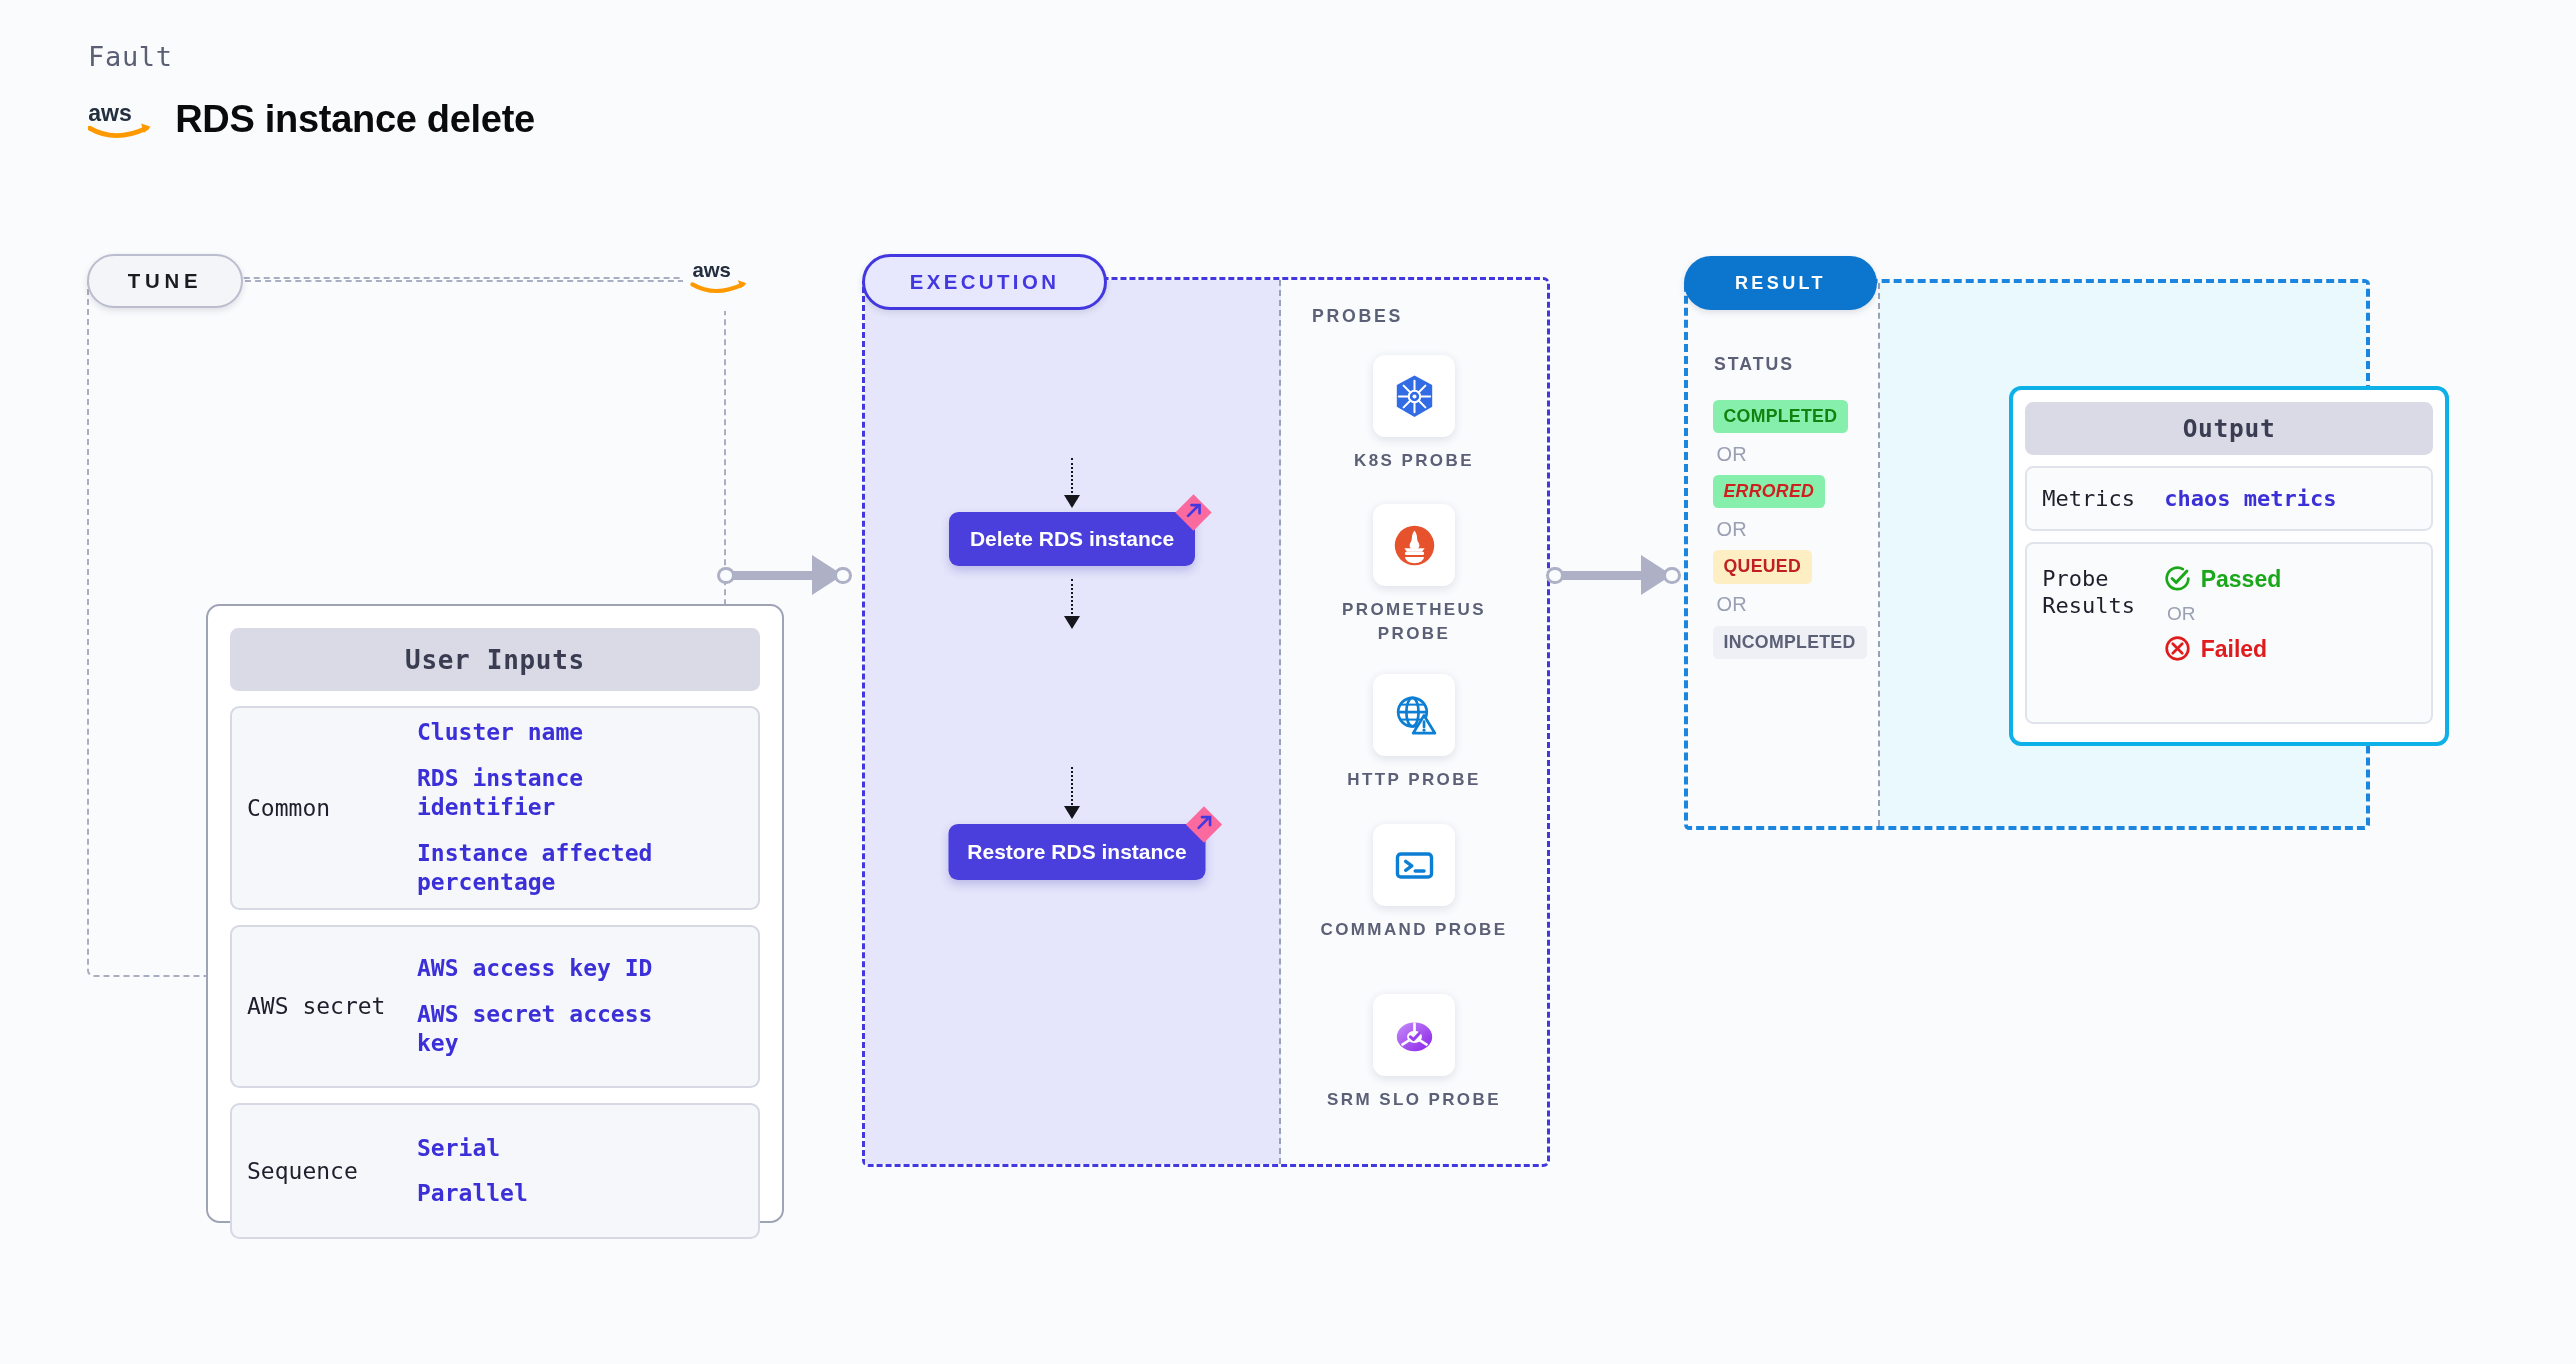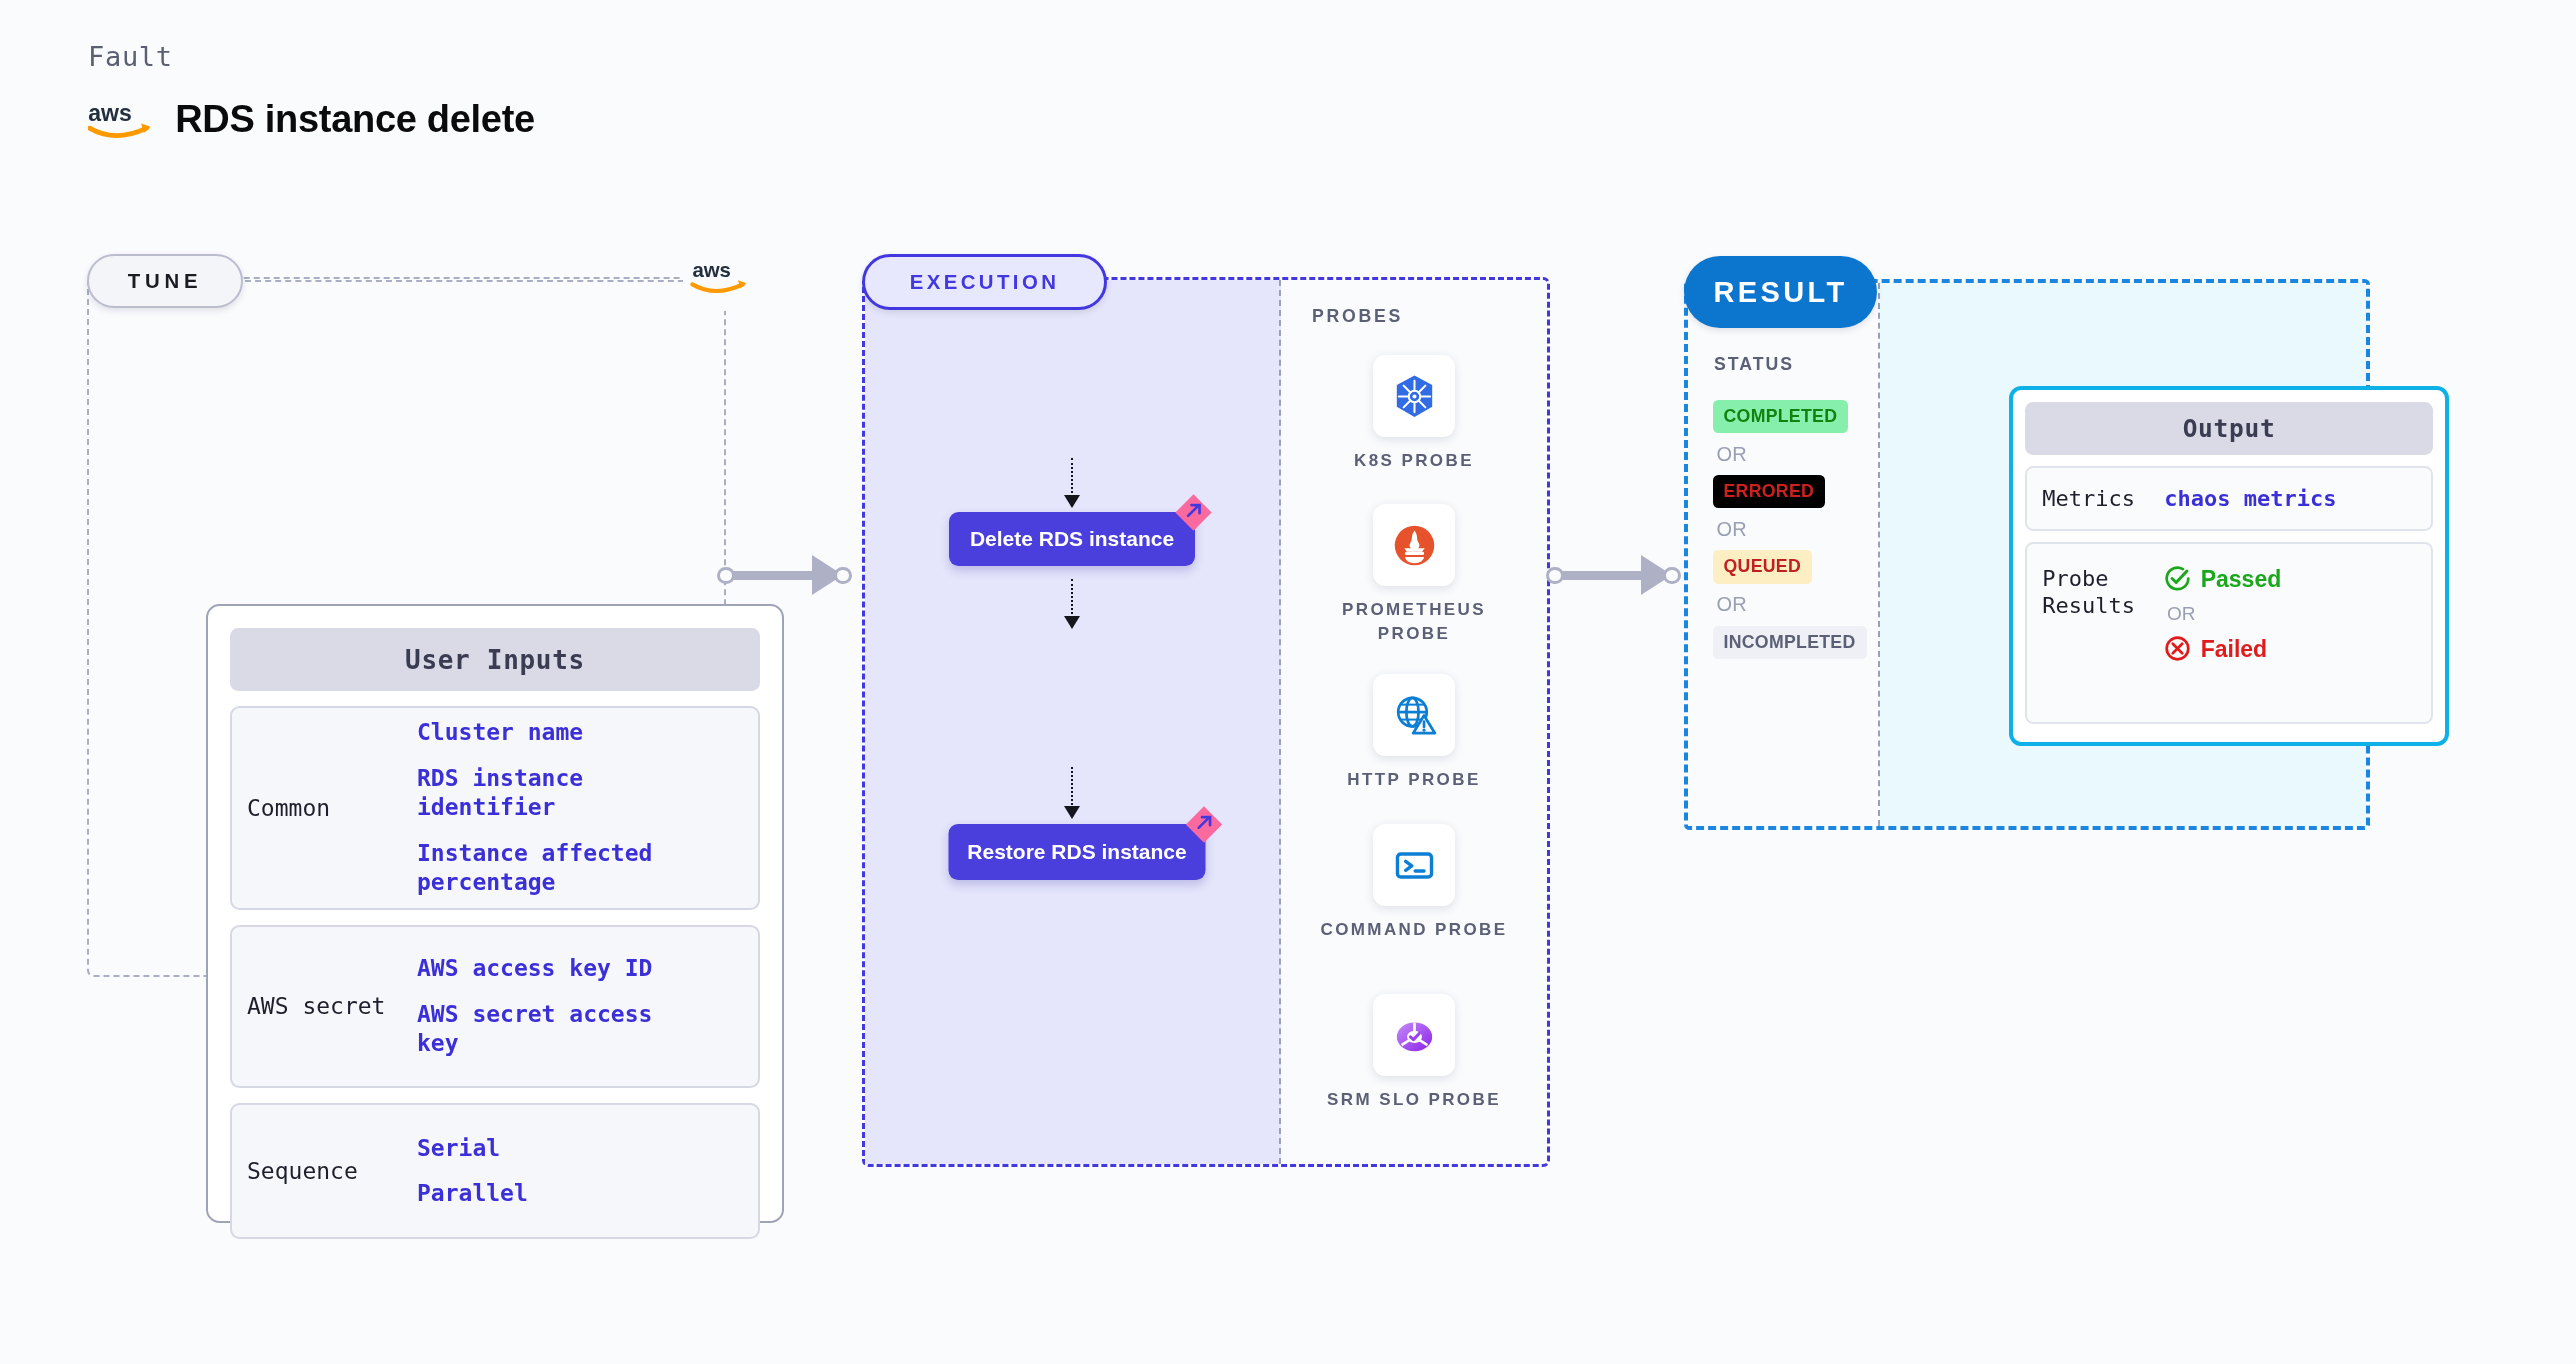--- a/index.html
+++ b/index.html
@@ -182,23 +182,23 @@
     display: flex;
   }
   #status-col {
     width: 192px; height: 100%;
     background: #fafbfd;
     border-right: 2px dashed #9aa0b8;
     position: relative;
   }
   #output-col { flex: 1; height: 100%; background: #eaf9fe; position: relative; }
   #result-pill {
-    left: 1684px; top: 256px; width: 193px; height: 72px;
+    left: 1684px; top: 256px; width: 193px; height: 54px;
     background: #0c76cf; border: none; color: #ffffff;
-    font-size: 29px; letter-spacing: 3.4px;
+    font-size: 18px; letter-spacing: 3.4px;
   }
   #status-title {
     position: absolute; left: 26px; top: 71px;
     font-size: 17.7px; font-weight: 700; color: #5b6076; letter-spacing: 2px;
   }
   .status-list { position: absolute; left: 24.5px; top: 117px; }
   .status-badge {
     display: inline-block; border-radius: 5.4px;
     padding: 6.1px 11px; font-size: 17.7px; font-weight: 700; letter-spacing: 0.3px;
   }
@@ -423,21 +423,21 @@
 </div>
 
 <div id="result-pill" class="pill">RESULT</div>
 <div id="result-section">
 
   <div id="status-col">
     <div id="status-title">STATUS</div>
     <div class="status-list">
       <div><span class="status-badge" id="badge-0" style="background: #86efac; color: rgb(18, 130, 15);">COMPLETED</span></div>
       <div class="or-text">OR</div>
-      <div><span class="status-badge" id="badge-1" style="background: #000000; color: rgb(207, 32, 32);">ERRORED</span></div>
+      <div><span class="status-badge" id="badge-1" style="background: #86efac; color: rgb(207, 32, 32); font-style: italic;">ERRORED</span></div>
       <div class="or-text">OR</div>
       <div><span class="status-badge" id="badge-2" style="background: rgb(253, 238, 195); color: rgb(192, 32, 32);">QUEUED</span></div>
       <div class="or-text">OR</div>
       <div><span class="status-badge" id="badge-3" style="background: rgb(238, 240, 246); color: rgb(91, 96, 118);">INCOMPLETED</span></div>
     </div>
   </div>
 
   <div id="output-col">
     <div id="output-card">
       <div class="card-title">Output</div>

